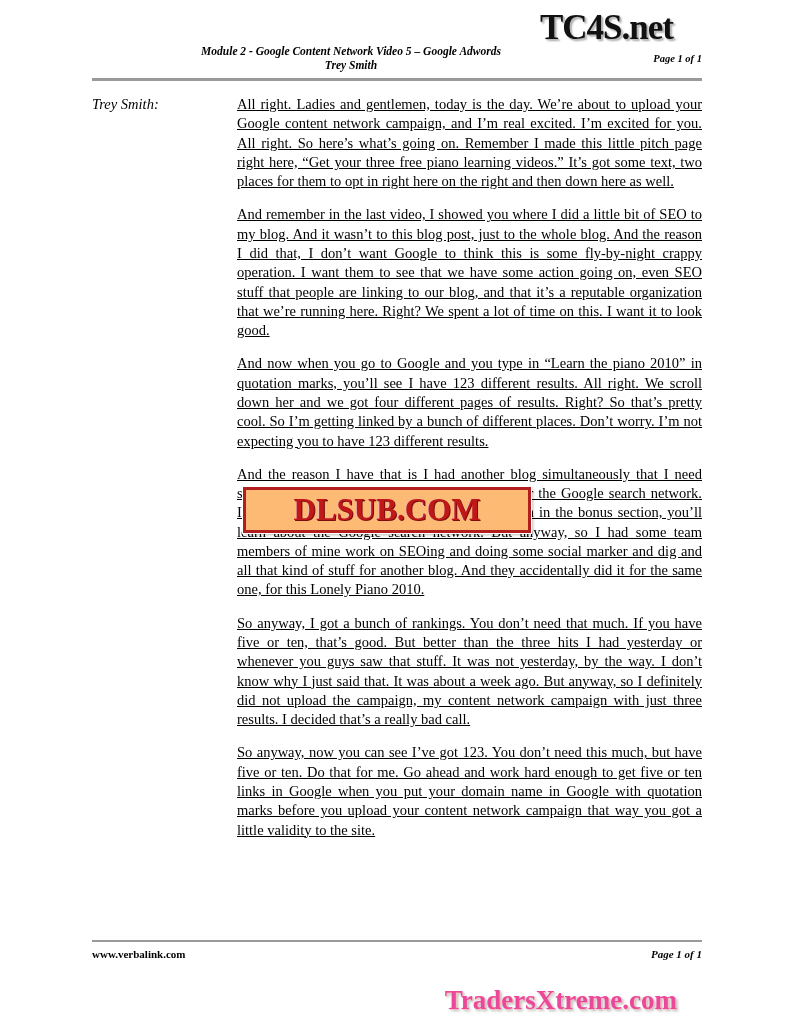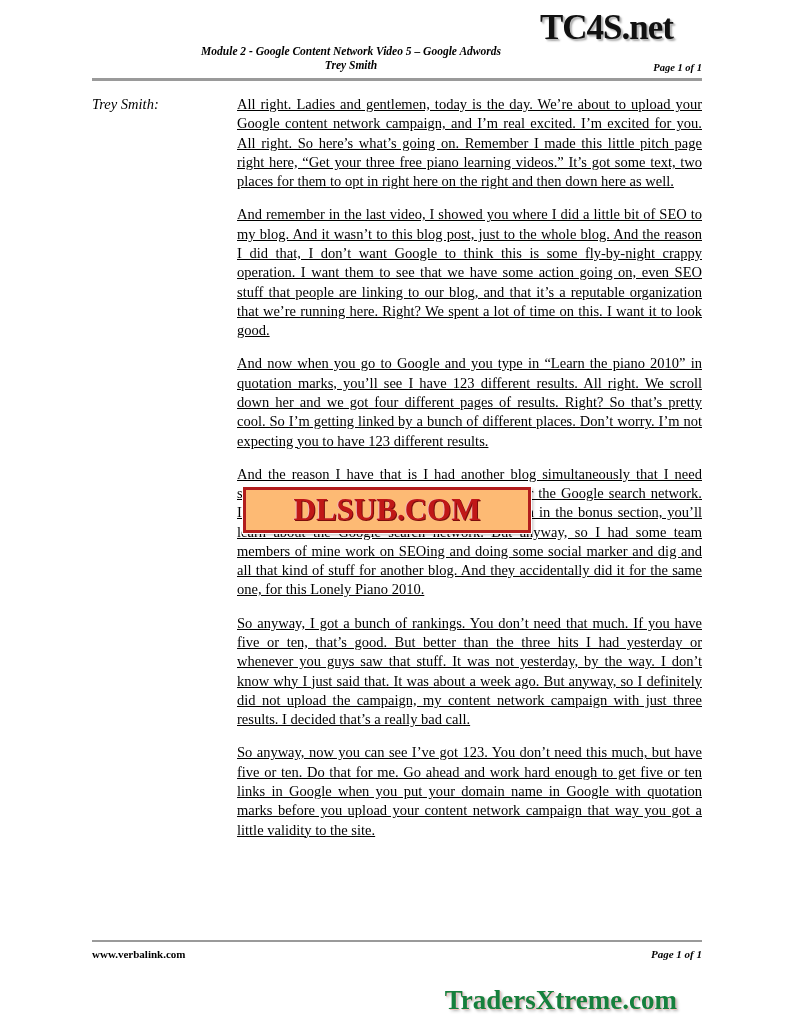--- a/index.html
+++ b/index.html
@@ -39,21 +39,21 @@
     white-space: nowrap;
   }
 
   
   .header {
     position: absolute;
     left: 92px;
     top: 44px;
     width: 610px;
     display: flex;
-    align-items: flex-end;
+    align-items: center;
     justify-content: space-between;
   }
   .header-title {
     flex: 1;
     text-align: center;
     font-size: 11.5px;
     font-weight: bold;
     font-style: italic;
     line-height: 1.25;
     font-family: "Liberation Serif", serif;
@@ -161,21 +161,21 @@
   .footer-right { font-style: italic; }
 
   
   .tx-logo {
     position: absolute;
     right: 14px;
     bottom: 8px;
     font-family: "Liberation Serif", serif;
     font-weight: bold;
     font-size: 27px;
-    color: #15803d;
+    color: #ec4899;
     text-shadow: 1px 1px 0 #f0c3c3, 2px 2px 3px rgba(0,0,0,.3);
     white-space: nowrap;
   }
 </style>
 </head>
 <body>
 
 <div class="page">
 
   <div class="tc4s-logo">TC4S.net</div>

